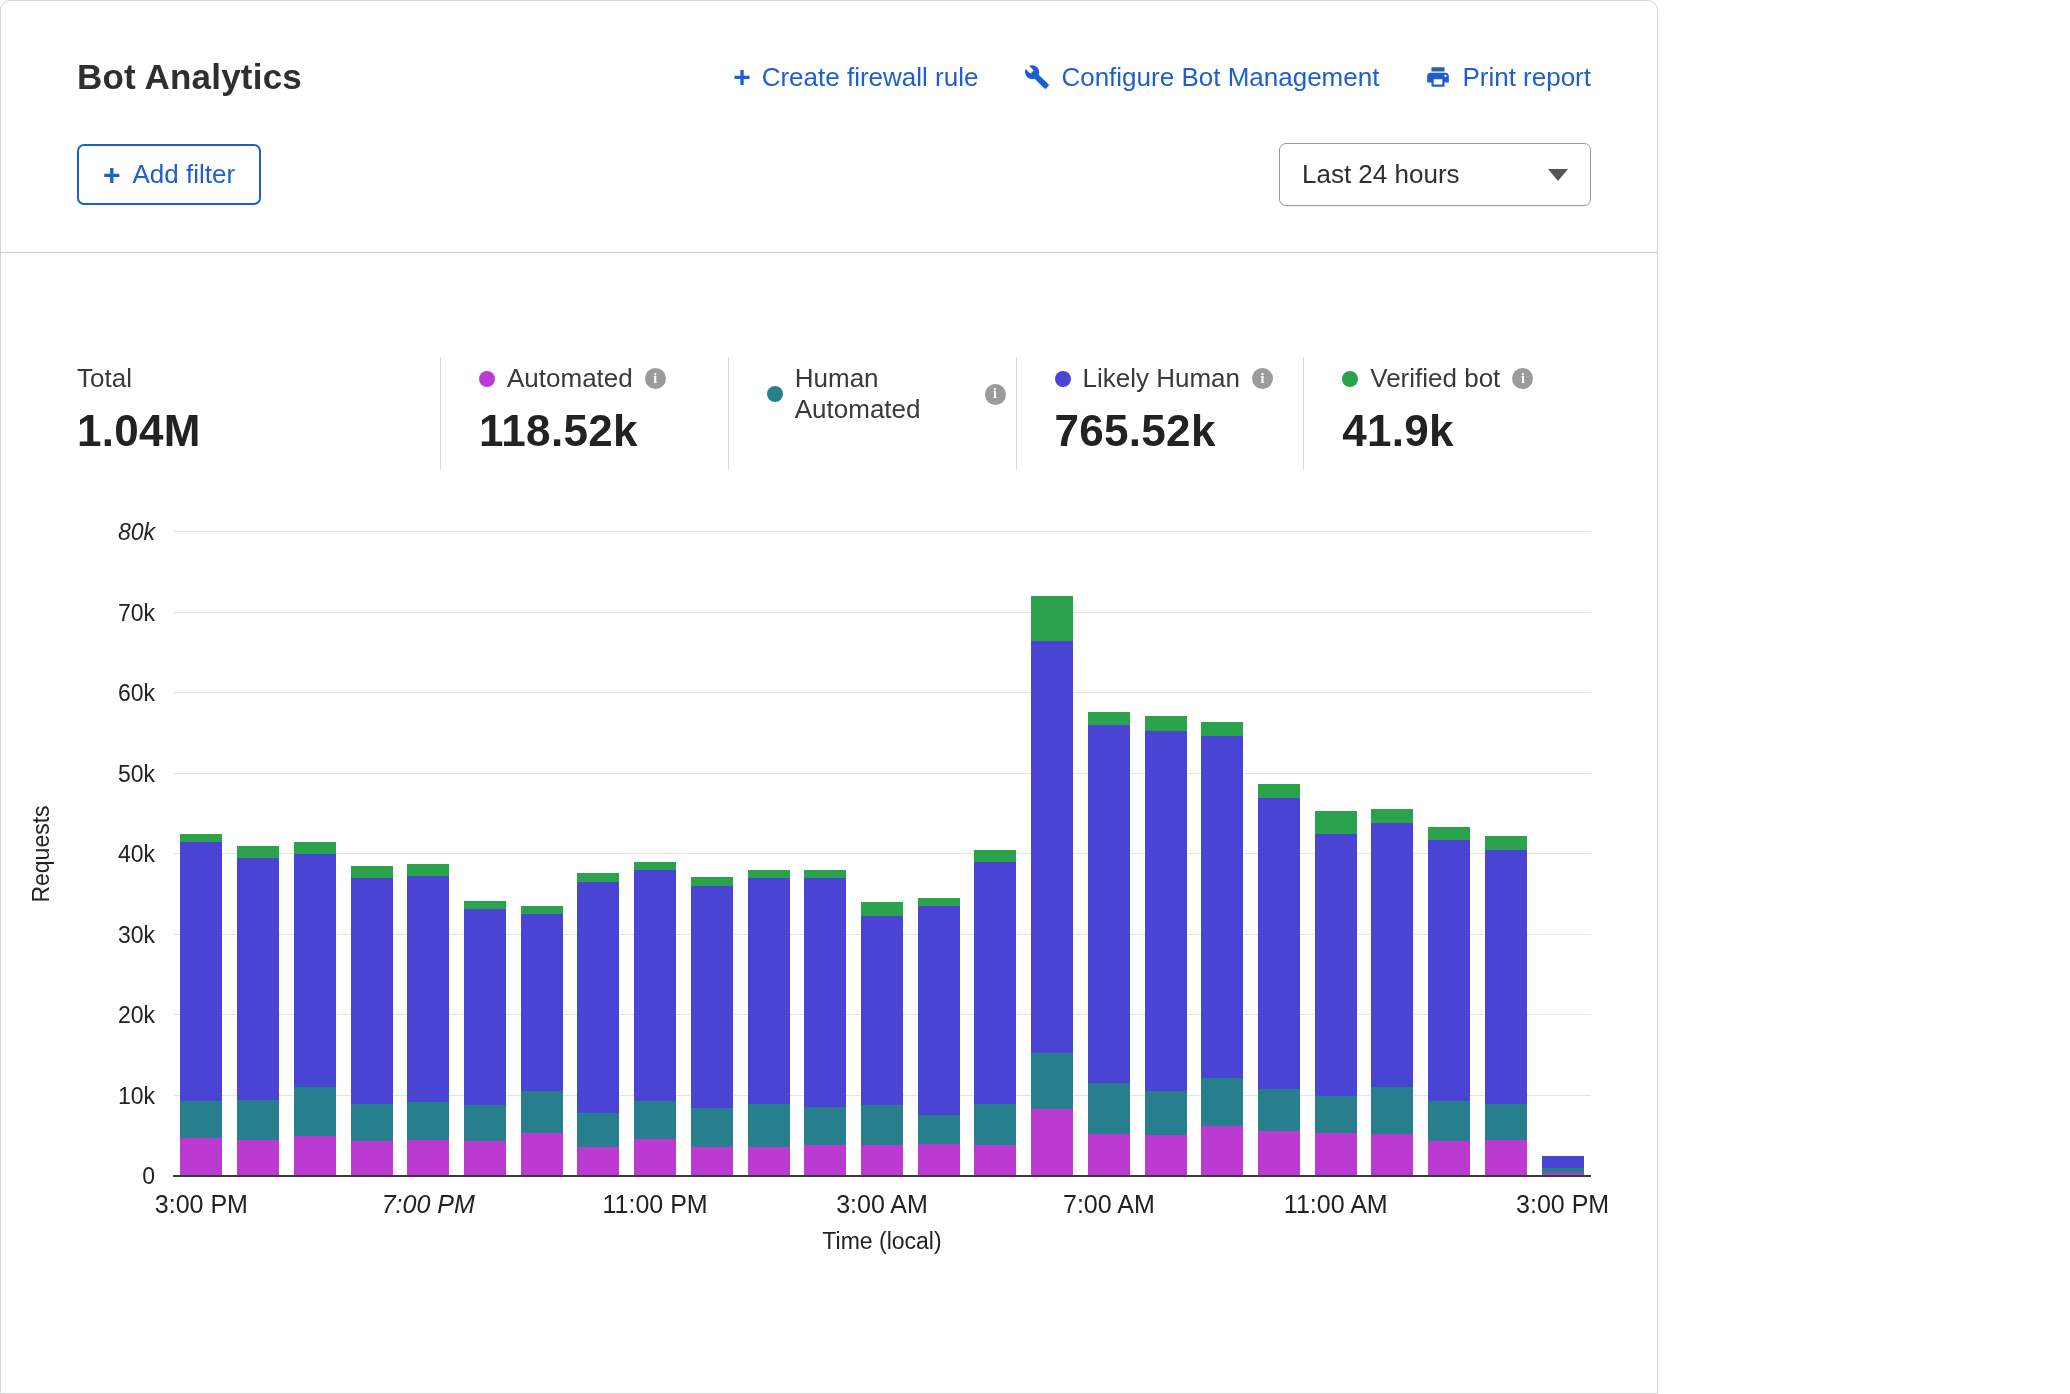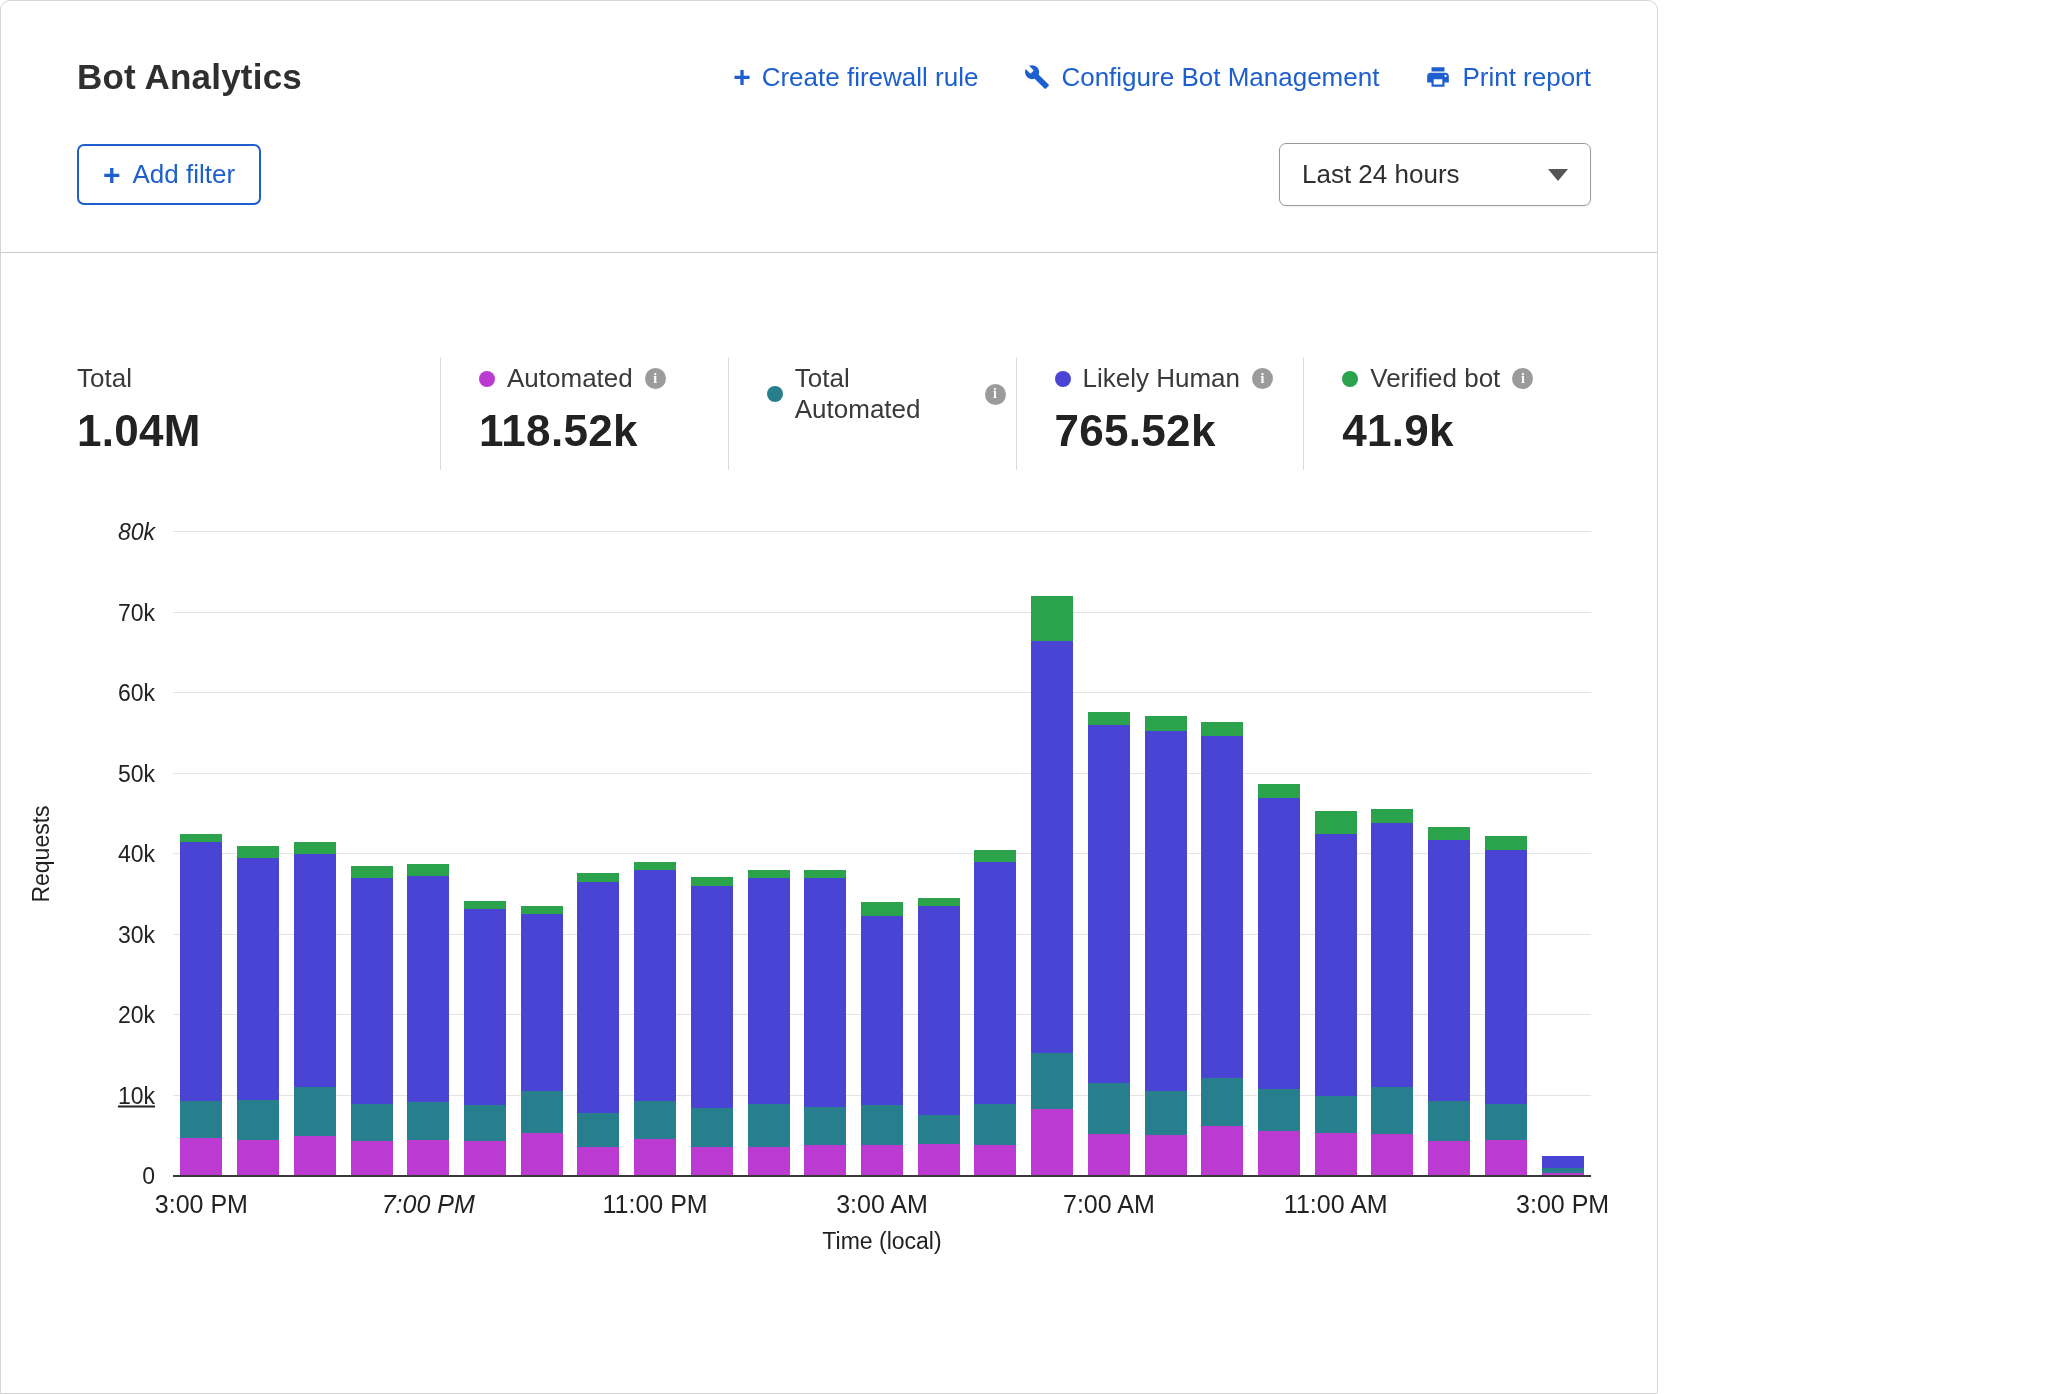--- a/index.html
+++ b/index.html
@@ -159,21 +159,21 @@
         <div class="stat-label-row">
           <span class="stat-dot" style="background: rgb(187, 58, 210);"></span>
           <span>Automated</span>
           <span class="info-icon">i</span>
         </div>
         <div class="stat-value">118.52k</div>
       </div>
       <div class="stat-col">
         <div class="stat-label-row">
           <span class="stat-dot" style="background: rgb(39, 127, 142);"></span>
-          <span>Total Automated</span>
+          <span>Human Automated</span>
           <span class="info-icon">i</span>
         </div>
       </div>
       <div class="stat-col">
         <div class="stat-label-row">
           <span class="stat-dot" style="background: rgb(74, 68, 212);"></span>
           <span>Likely Human</span>
           <span class="info-icon">i</span>
         </div>
         <div class="stat-value">765.52k</div>
@@ -187,21 +187,21 @@
         <div class="stat-value">41.9k</div>
       </div>
     </div>
   </div>
 
   <div class="chart-wrap">
     <div class="ylabel">Requests</div>
     <div class="chart">
       <div class="y-labels">
           <div class="ytick" style="bottom: 0%;">0</div>
-          <div class="ytick" style="bottom: 12.5%; text-decoration: underline;">10k</div>
+          <div class="ytick" style="bottom: 12.5%;">10k</div>
           <div class="ytick" style="bottom: 25%;">20k</div>
           <div class="ytick" style="bottom: 37.5%;">30k</div>
           <div class="ytick" style="bottom: 50%;">40k</div>
           <div class="ytick" style="bottom: 62.5%;">50k</div>
           <div class="ytick" style="bottom: 75%;">60k</div>
           <div class="ytick" style="bottom: 87.5%;">70k</div>
           <div class="ytick" style="bottom: 100%; font-style: italic;">80k</div>
         </div>
       <div class="plot">
         <div class="bars">

